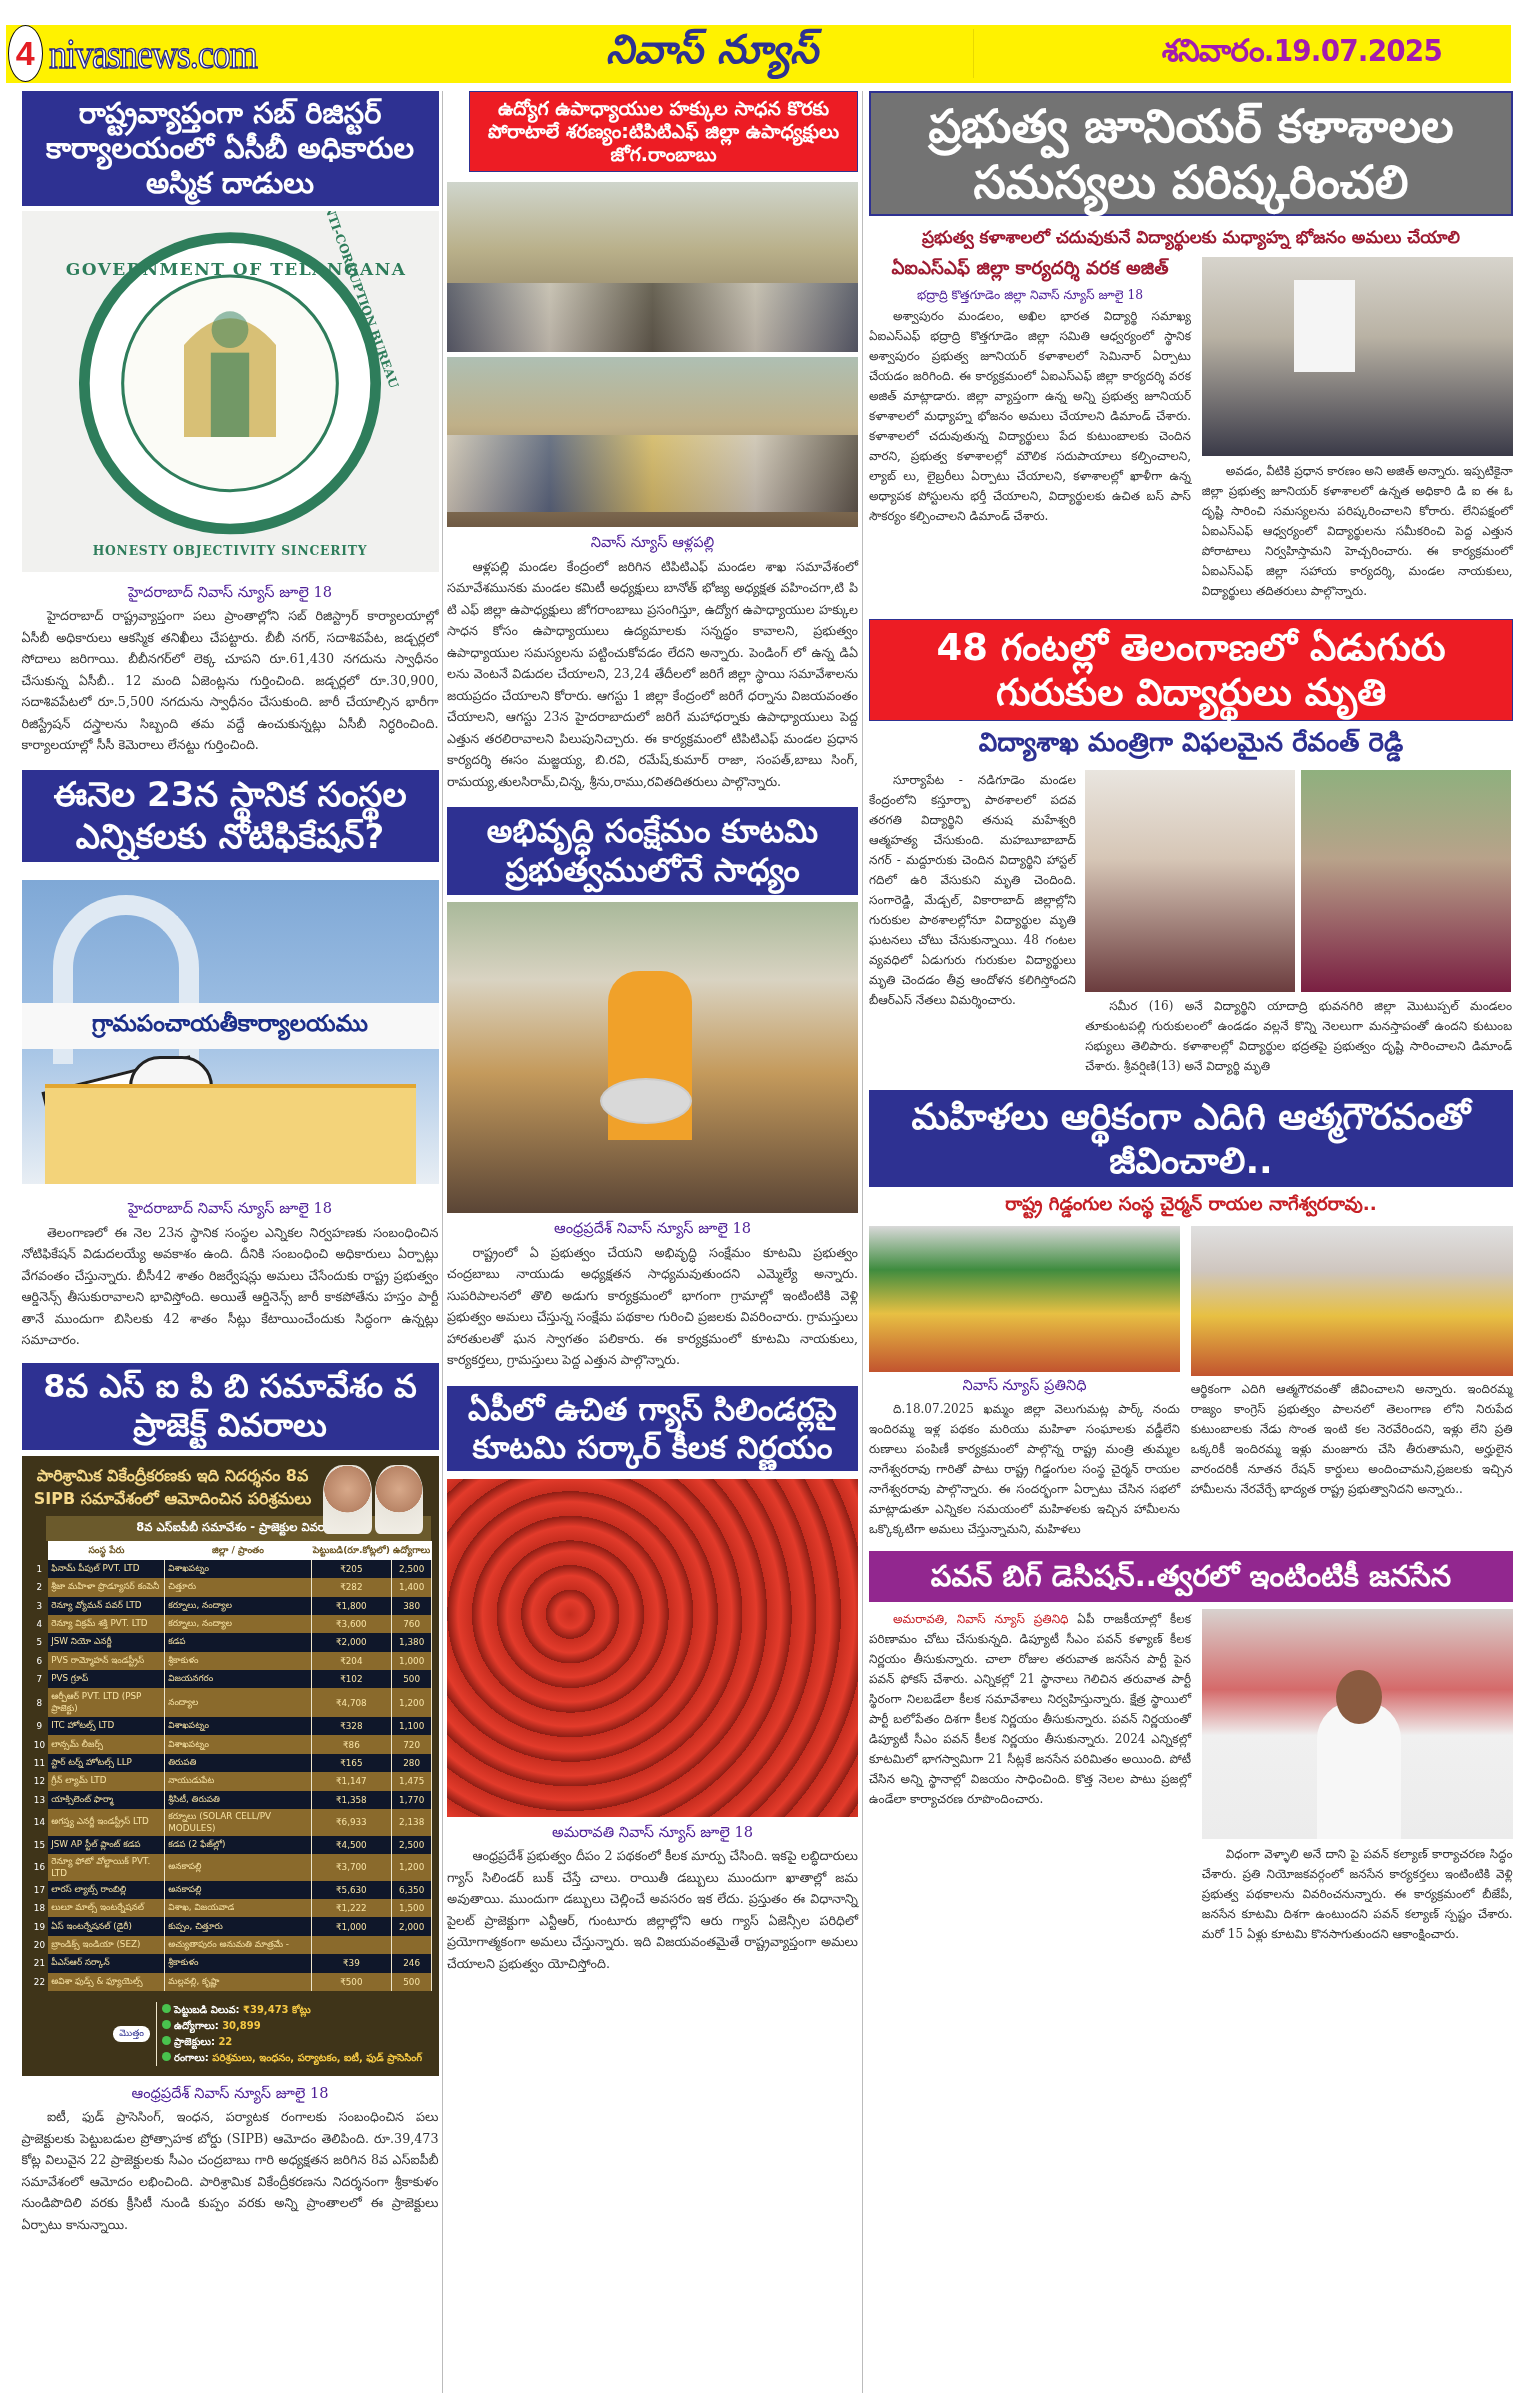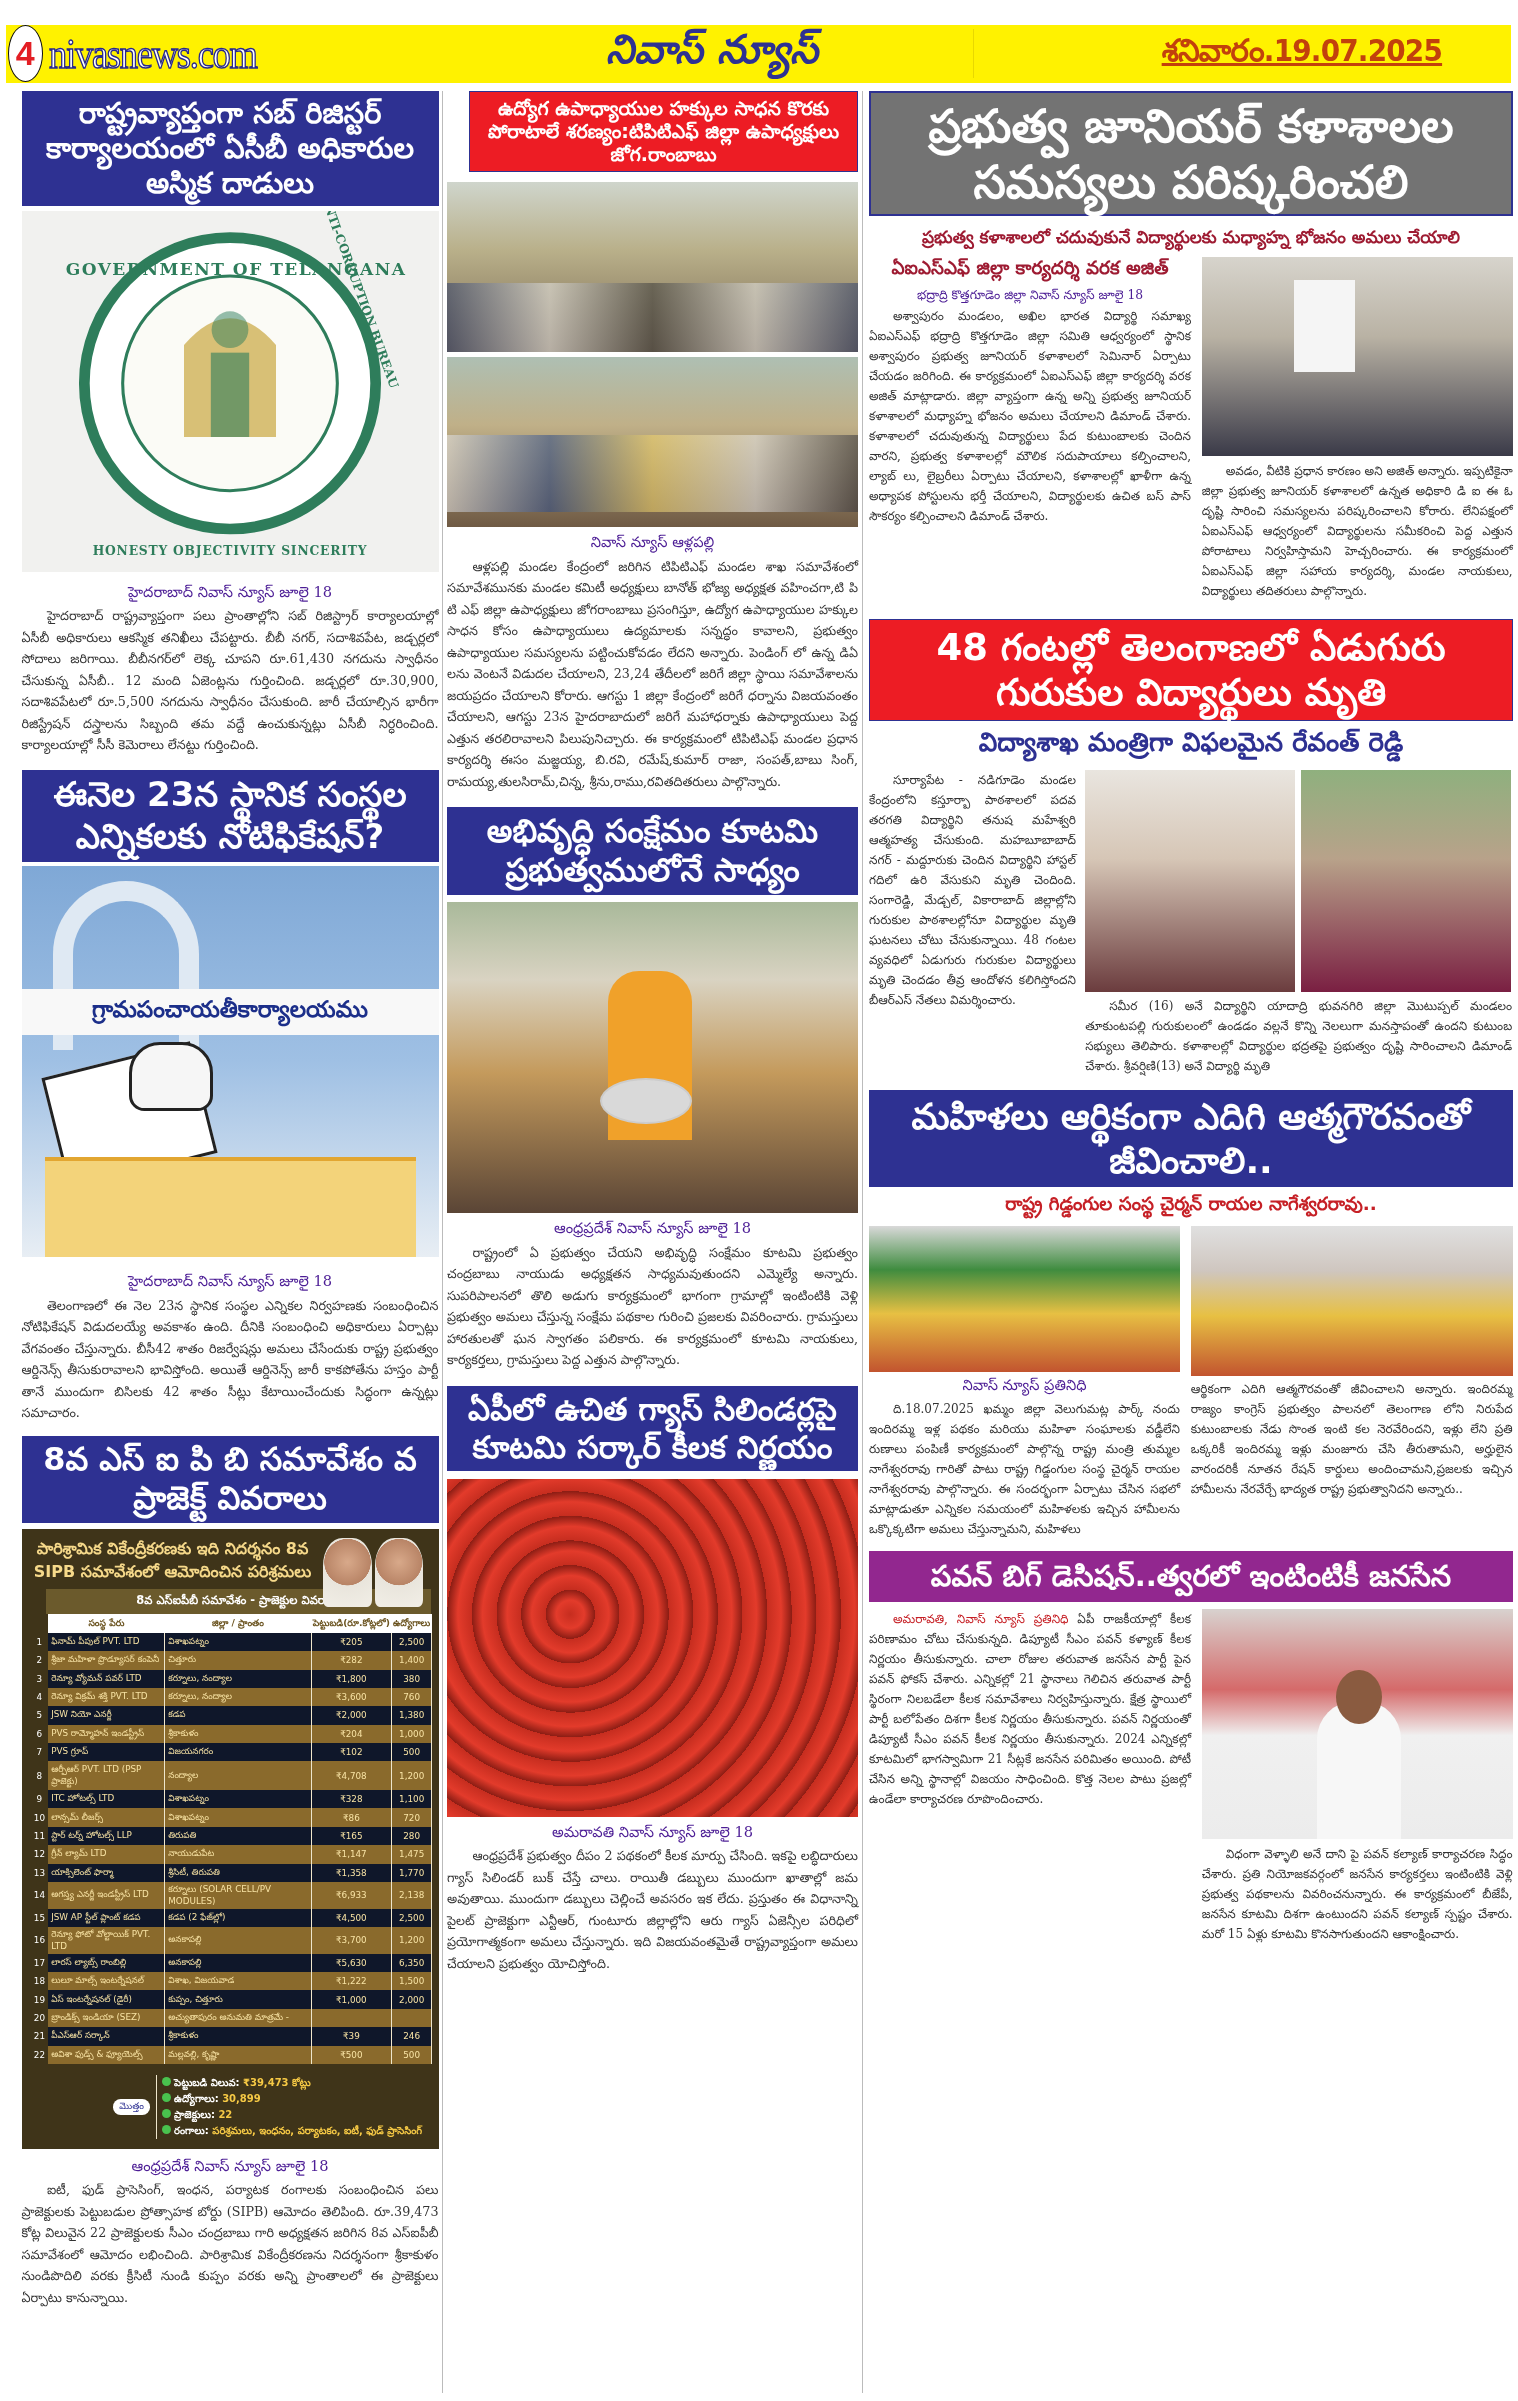--- a/index.html
+++ b/index.html
@@ -5,21 +5,21 @@
   * { box-sizing: border-box; margin: 0; padding: 0; }
   html, body { width: 1518px; height: 2401px; background: #ffffff; overflow: hidden; }
   body { font-family: "DejaVu Sans", sans-serif; color: #222; position: relative; }
 
   
   .masthead { position: absolute; left: 6.1px; top: 24.6px; width: 1505px; height: 58px; background: #fff200; display: flex; align-items: center; }
   .pageno { width: 35px; height: 57px; border: 1.5px solid #111; border-radius: 50%; background: #fff; display: flex; align-items: center; justify-content: center; font: bold 34px "Liberation Sans", sans-serif; color: #e31e24; margin-left: 1.5px; }
   .site { font: 43px "Liberation Serif", serif; color: #fff; -webkit-text-stroke: 1.5px #2a2a8a; letter-spacing: -1.5px; margin-left: 6.1px; transform: scaleX(0.85); transform-origin: left center; width: 322px; }
   .brand { position: absolute; left: 491px; width: 430px; text-align: center; font: bold 40px "DejaVu Sans", sans-serif; color: #2e3192; font-style: italic; }
   .brand-sep { position: absolute; left: 967px; top: 4.6px; width: 0.8px; height: 49px; background: #e8d800; }
-  .dateline-top { position: absolute; right: 69px; font: bold 31px "DejaVu Sans Condensed", "DejaVu Sans", sans-serif; color: #c2410c; letter-spacing: -0.8px; text-decoration: underline; }
+  .dateline-top { position: absolute; right: 69px; font: bold 31px "DejaVu Sans Condensed", "DejaVu Sans", sans-serif; color: #a21caf; letter-spacing: -0.8px; }
 
   
   .col { position: absolute; top: 91px; }
   .col1 { left: 21.5px; width: 417px; }
   .col2 { left: 447px; width: 411px; }
   .col3 { left: 869px; width: 644px; }
 
   .head { color: #fff; text-align: center; font-weight: bold; line-height: 1.22; }
   .blue { background: #2e3192; }
   .red { background: #ed1c24; }
@@ -85,21 +85,21 @@
       <div style="position:absolute;top:48px;left:12px;right:0;text-align:center;color:#2e7d5b;font:bold 17px 'DejaVu Serif',serif;letter-spacing:1.5px;">GOVERNMENT OF TELANGANA</div>
       <div style="position:absolute;bottom:14px;left:0;right:0;text-align:center;color:#2e7d5b;font:bold 12.3px 'DejaVu Serif',serif;letter-spacing:0.8px;">HONESTY  OBJECTIVITY  SINCERITY</div>
       <div style="position:absolute;top:169px;right:44px;color:#2e7d5b;font:bold 12.3px 'DejaVu Serif',serif;transform:rotate(70deg);transform-origin:right;">ANTI-CORRUPTION BUREAU</div>
     </div>
     <div class="dl" style="margin-top:10.7px;">హైదరాబాద్ నివాస్ న్యూస్ జూలై 18</div>
     <p class="body">హైదరాబాద్ రాష్ట్రవ్యాప్తంగా పలు ప్రాంతాల్లోని సబ్ రిజిస్ట్రార్ కార్యాలయాల్లో ఏసీబీ అధికారులు ఆకస్మిక తనిఖీలు చేపట్టారు. బీబీ నగర్, సదాశివపేట, జడ్చర్లలో సోదాలు జరిగాయి. బీబీనగర్‌లో లెక్క చూపని రూ.61,430 నగదును స్వాధీనం చేసుకున్న ఏసీబీ.. 12 మంది ఏజెంట్లను గుర్తించింది. జడ్చర్లలో రూ.30,900, సదాశివపేటలో రూ.5,500 నగదును స్వాధీనం చేసుకుంది. జారీ చేయాల్సిన భారీగా రిజిస్ట్రేషన్ దస్త్రాలను సిబ్బంది తమ వద్దే ఉంచుకున్నట్లు ఏసీబీ నిర్ధరించింది. కార్యాలయాల్లో సీసీ కెమెరాలు లేనట్టు గుర్తించింది.</p>
   </article>
 
   <article style="margin-top:14px;">
     <h2 class="head blue" style="font-size:34px;padding:4.6px 6.1px;">ఈనెల 23న స్థానిక సంస్థల ఎన్నికలకు నోటిఫికేషన్?</h2>
-    <div class="photo" style="height:391px;margin-top:4px;background:linear-gradient(180deg,#7fa8d6 0%,#9fc0e4 50%,#e8eef4 100%);">
+    <div class="photo" style="height:304px;margin-top:18px;background:linear-gradient(180deg,#7fa8d6 0%,#9fc0e4 50%,#e8eef4 100%);">
       <div style="position:absolute;left:31px;top:15.3px;width:146px;height:169px;border:20px solid #dfe9f3;border-bottom:none;border-radius:77px 77px 0 0;"></div>
       <div style="position:absolute;left:0;right:0;top:123px;height:46px;background:#f8f8f8;color:#1c2f8a;font:bold 23px 'DejaVu Sans',sans-serif;display:flex;align-items:center;justify-content:center;">గ్రామపంచాయతీకార్యాలయము</div>
       <div style="position:absolute;left:31px;top:192px;width:153px;height:115px;background:#fff;border:3.1px solid #222;transform:rotate(-14deg);"></div>
       <div style="position:absolute;left:107px;top:176px;width:84px;height:69px;border-radius:31px 31px 15.3px 15.3px;background:#f6f6f6;border:3.1px solid #222;"></div>
       <div style="position:absolute;left:23px;right:23px;bottom:0;height:100px;background:#f3d37a;border-top:4.6px solid #e2a631;"></div>
     </div>
     <div class="dl" style="margin-top:15.3px;">హైదరాబాద్ నివాస్ న్యూస్ జూలై 18</div>
     <p class="body">తెలంగాణలో ఈ నెల 23న స్థానిక సంస్థల ఎన్నికల నిర్వహణకు సంబంధించిన నోటిఫికేషన్ విడుదలయ్యే అవకాశం ఉంది. దీనికి సంబంధించి అధికారులు ఏర్పాట్లు వేగవంతం చేస్తున్నారు. బీసీ42 శాతం రిజర్వేషన్లు అమలు చేసేందుకు రాష్ట్ర ప్రభుత్వం ఆర్డినెన్స్ తీసుకురావాలని భావిస్తోంది. అయితే ఆర్డినెన్స్ జారీ కాకపోతేను హస్తం పార్టీ తానే ముందుగా బిసిలకు 42 శాతం సీట్లు కేటాయించేందుకు సిద్ధంగా ఉన్నట్లు సమాచారం.</p>
   </article>
 

